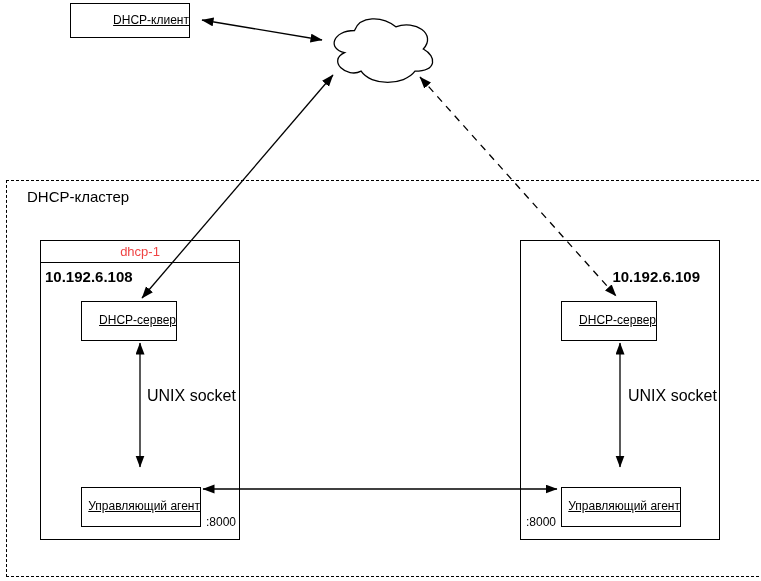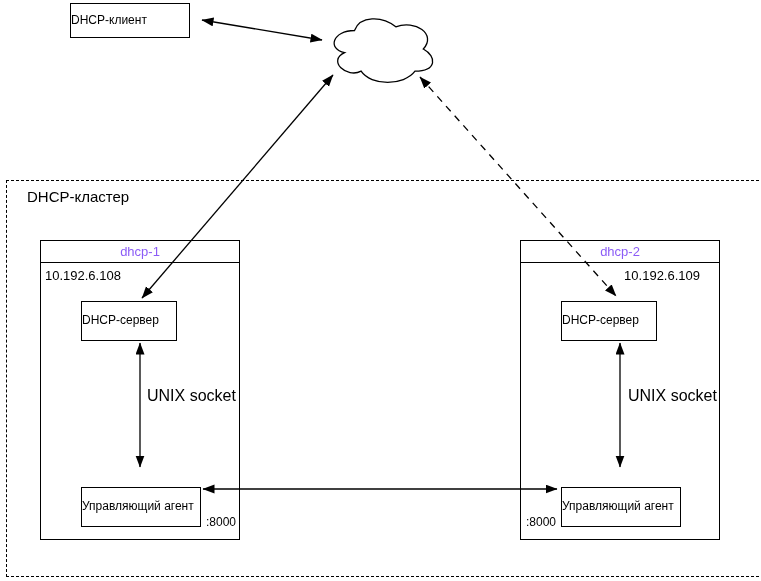--- a/index.html
+++ b/index.html
@@ -21,24 +21,25 @@
     left: 0; top: 0;
     width: 761px; height: 581px;
   }
   .box {
     position: absolute;
     border: 1px solid #000000;
     background: #ffffff;
     box-sizing: border-box;
     display: flex;
     align-items: center;
-    justify-content: flex-start;
+    justify-content: flex-end;
     font-size: 12px;
     text-align: center;
     line-height: 1.15;
+    text-decoration: underline;
   }
   .cluster {
     position: absolute;
     left: 6px; top: 180px;
     width: 758px; height: 397px;
     border: 1px dashed #000000;
     box-sizing: border-box;
     background: transparent;
   }
   .cluster-label {
@@ -59,27 +60,28 @@
   .node.n2 { left: 520px; }
   .node-title {
     position: absolute;
     left: 0; top: 0; right: 0;
     height: 21px;
     border-bottom: 1px solid #000000;
     display: flex;
     align-items: center;
     justify-content: center;
     font-size: 13px;
-    color: #8b5cf6;
+    color: #ef4444;
   }
   .node-ip {
     position: absolute;
     top: 27px;
-    font-size: 13px;
+    font-size: 15px;
     white-space: nowrap;
+    font-weight: bold;
   }
   .n1 .node-ip { left: 4px; }
   .n2 .node-ip { right: 19px; }
   .inner-server {
     left: 40px; top: 60px;
     width: 96px; height: 40px;
   }
   .inner-agent {
     left: 40px; top: 230px;
     width: 120px; height: 40px; margin-top: 16px;
@@ -155,21 +157,20 @@
       <span>DHCP-сервер</span>
     </div>
     <div class="socket-label">UNIX socket</div>
     <div class="port-label">:8000</div>
     <div class="box inner-agent">
       <span>Управляющий агент</span>
     </div>
   </div>
 
   <div class="node n2">
-    <div class="node-title">dhcp-2</div>
     <div class="node-ip">10.192.6.109</div>
     <div class="box inner-server">
       <span>DHCP-сервер</span>
     </div>
     <div class="socket-label">UNIX socket</div>
     <div class="port-label">:8000</div>
     <div class="box inner-agent">
       <span>Управляющий агент</span>
     </div>
   </div>

